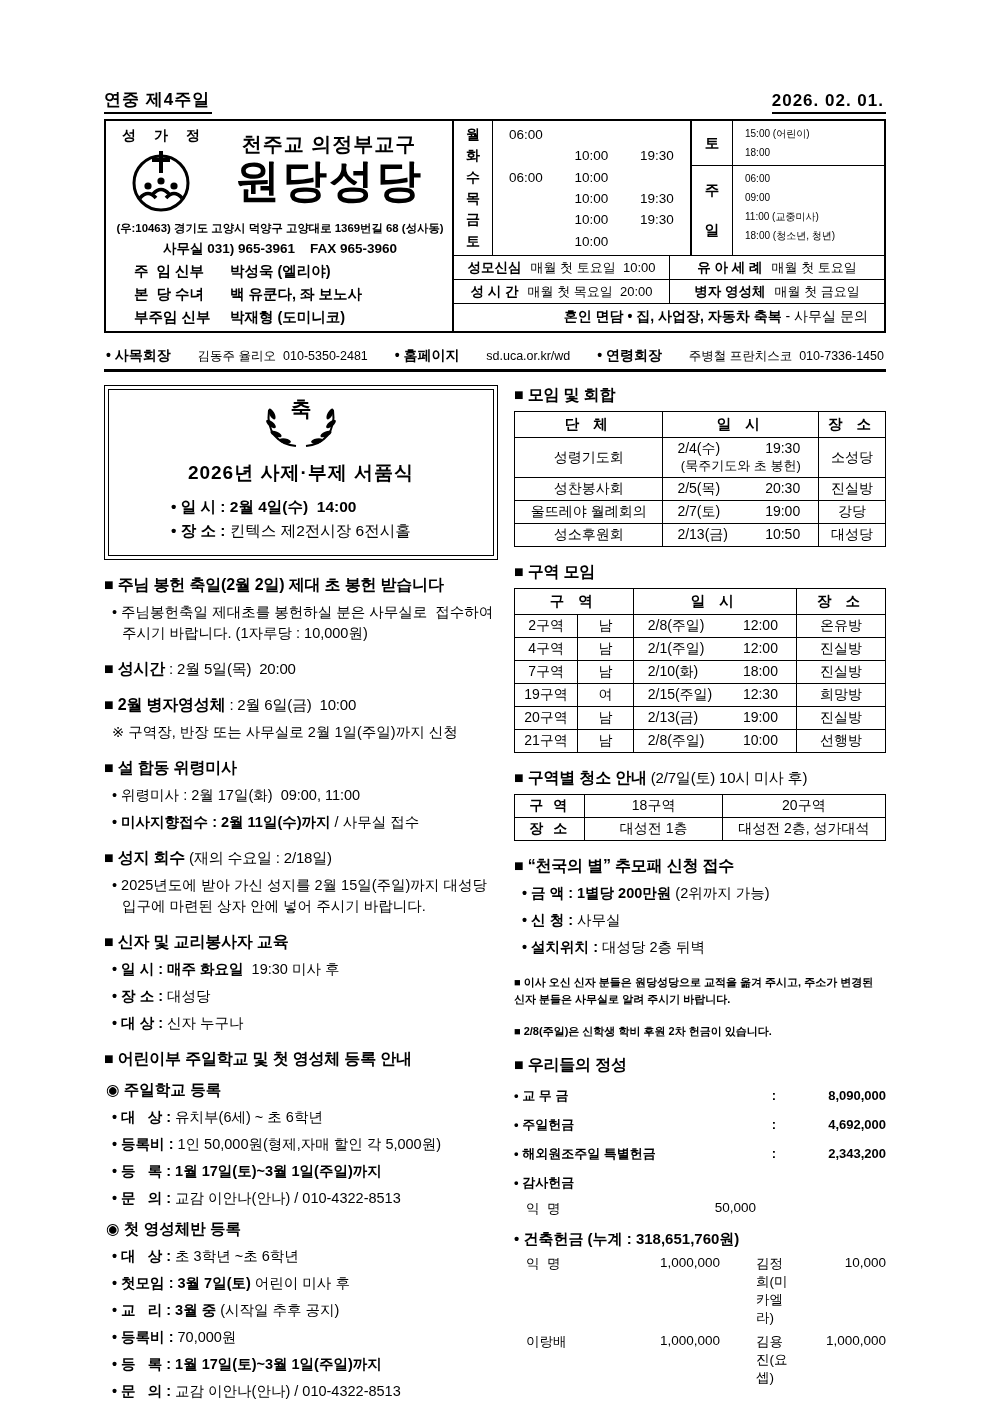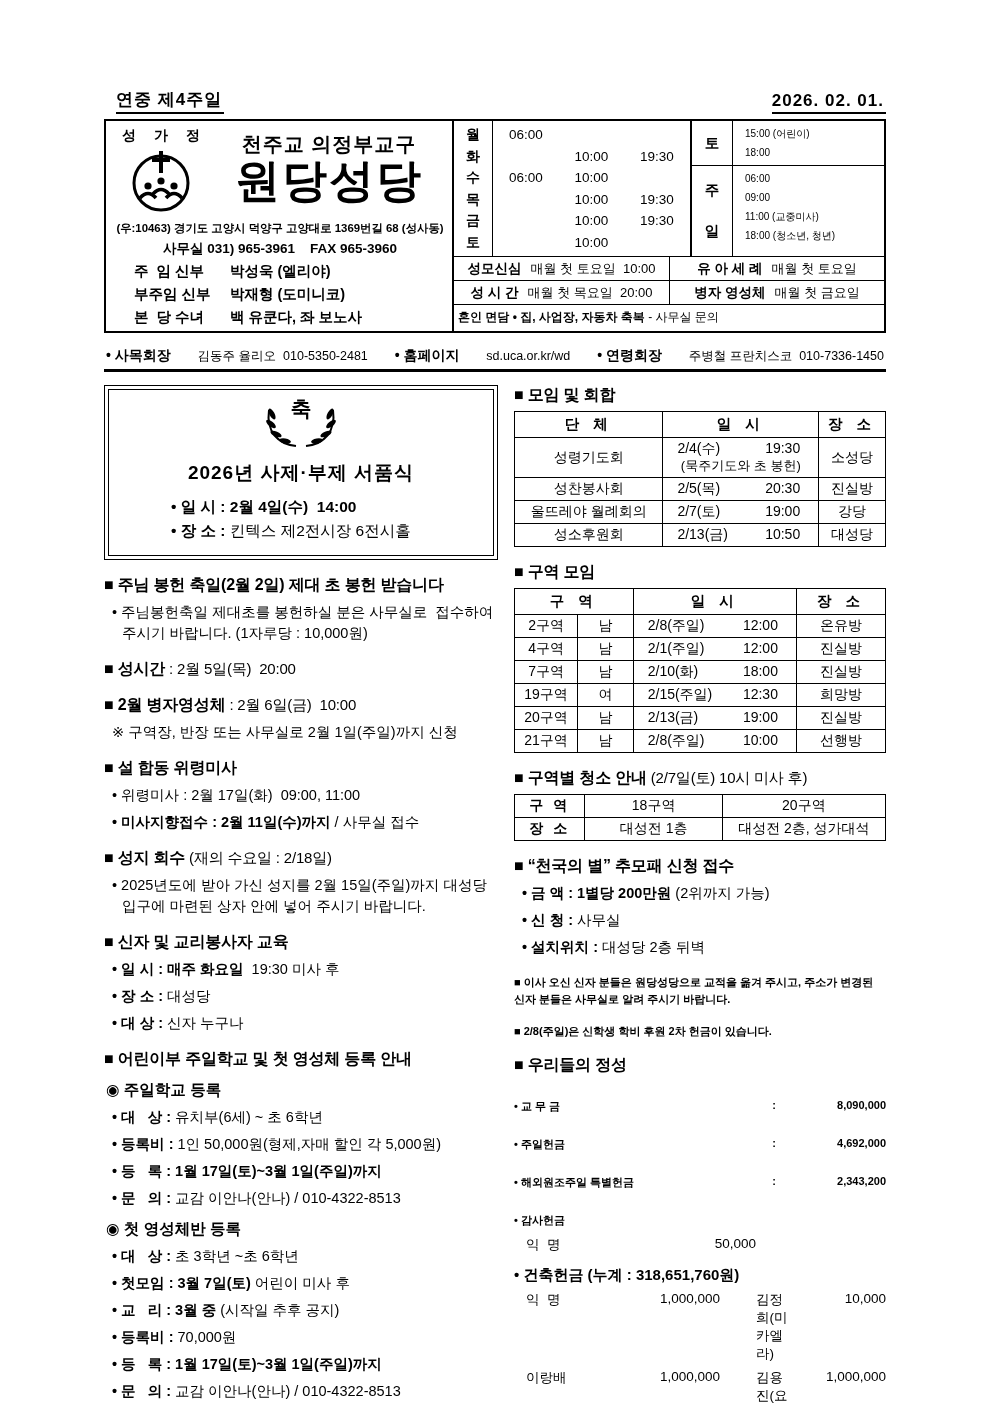--- a/index.html
+++ b/index.html
@@ -3,21 +3,21 @@
 <meta charset="utf-8">
 <style>
   html,body { margin:0; padding:0; background:#9a9a9a; }
   .sheet { width:992px; height:1403px; background:#ffffff; position:relative; margin:0 auto;
            font-family:"Liberation Sans","DejaVu Sans",sans-serif; color:#000; overflow:hidden; }
   .content { position:absolute; left:104px; top:88px; width:782px; }
   .pre { white-space:pre-wrap; }
 
   
   .masthead { display:flex; justify-content:space-between; align-items:flex-end; }
-  .masthead .u { font-weight:700; font-size:17px; border-bottom:2px solid #000; padding:0 2px 1px 0; letter-spacing:1px;margin-left:12px; }
+  .masthead .u { font-weight:700; font-size:17px; border-bottom:2px solid #000; padding:0 2px 1px 0; letter-spacing:1px; }
 
   
   .hbox { border:2px solid #000; display:flex; margin-top:5px; }
   .hleft { width:346px; padding:6px 4px 4px 6px; box-sizing:border-box; }
   .hl-top { display:flex; }
   .logo { width:98px; text-align:center; }
   .logo-label { font-weight:700; font-size:14px; letter-spacing:7px; padding-left:7px; }
   .titles { flex:1; text-align:center; }
   .diocese { font-size:20px; font-weight:800; margin-top:4px; letter-spacing:1px; }
   .cname { font-size:45px; font-weight:900; letter-spacing:2px; line-height:1.02; }
@@ -40,21 +40,21 @@
   .we-day { width:40px; border-right:1.6px solid #000; display:flex; flex-direction:column; align-items:center; justify-content:space-around; font-weight:700; font-size:14.5px; padding:4px 0; }
   .we-times { flex:1; padding:3px 0 3px 12px; font-size:10px; }
   .we-times div { height:19px; line-height:19px; }
   .we-grp2 { flex:1; }
   .devotions { border-top:1.6px solid #000; display:flex; }
   .dev-half { width:50%; box-sizing:border-box; }
   .dev-half + .dev-half { border-left:1.6px solid #000; }
   .dev-row { display:flex; height:23px; align-items:center; justify-content:center; gap:9px; font-size:13px; }
   .dev-row:first-child { border-bottom:1.2px solid #000; }
   .dev-row .dl { font-weight:700; font-size:13.5px; }
-  .sch-footer { border-top:1.6px solid #000; text-align:left; padding:4px 4px 5px; font-size:12px; }
+  .sch-footer { border-top:1.6px solid #000; text-align:right; padding:4px 16px 5px; font-size:14px; }
   .sch-footer .b { font-weight:700; }
 
   
   .contacts { display:flex; justify-content:space-between; align-items:baseline; margin-top:14px; padding:0 2px; }
   .contacts .cl { font-weight:800; font-size:14px; }
   .contacts .cv { font-size:12.5px; }
   .rule { border-top:3px solid #000; margin-top:4px; }
 
   
   .main { display:flex; margin-top:13px; }
@@ -77,21 +77,21 @@
   .hang { padding-left:10px; text-indent:-10px; }
   .subh { font-size:15.5px; font-weight:800; margin:10px 0 0 2px; }
 
   
   table { border-collapse:collapse; width:100%; margin-top:5px; }
   td,th { border:1.6px solid #000; font-size:14px; padding:2px 4px; text-align:center; }
   th { font-weight:700; font-size:14.5px; letter-spacing:5px; padding:3px 4px; }
   .cell-when { display:flex; justify-content:space-between; padding:0 14px 0 10px; }
   .cell-sub { font-size:13px; margin-top:-1px; }
 
-  .off-row { display:flex; font-weight:700; font-size:11px; margin-top:23px; align-items:flex-start; }
+  .off-row { display:flex; font-weight:700; font-size:13px; margin-top:11px; align-items:center; }
   .off-name { flex:1; }
   .off-colon { width:24px; text-align:center; }
   .off-amt { width:100px; text-align:right; }
   .thanks-row { display:flex; font-size:13.5px; margin:8px 0 0 12px; }
   .thanks-row .tn { width:130px; }
   .thanks-row .ta { width:100px; text-align:right; }
   .bld-title { font-weight:700; font-size:15px; margin-top:12px; }
   .bld-row { display:grid; grid-template-columns:86px 108px 10px 1fr 92px; font-size:13.5px; margin:6px 0 0 12px; }
   .bld-row .ra { text-align:right; }
   .notice { font-size:11px; font-weight:800; line-height:1.5; margin-top:16px; }
@@ -126,26 +126,26 @@
             <div class="cname">원당성당</div>
           </div>
         </div>
         <div class="addr">(우:10463) 경기도 고양시 덕양구 고양대로 1369번길 68 (성사동)</div>
         <div class="office pre">사무실 031) 965-3961    FAX 965-3960</div>
         <div class="staffline">
           <span class="role pre">주  임 신부</span>
           <span>박성욱 (엘리야)</span>
         </div>
         <div class="staffline">
+          <span class="role pre">본  당 수녀</span>
+          <span>백 유쿤다, 좌 보노사</span>
+        </div>
+        <div class="staffline">
           <span class="role pre">부주임 신부</span>
           <span>박재형 (도미니코)</span>
-        </div>
-        <div class="staffline">
-          <span class="role pre">본  당 수녀</span>
-          <span>백 유쿤다, 좌 보노사</span>
         </div>
       </div>
 
       <div class="hright">
         <div class="sch-top">
           <div class="sch-wk">
             <div class="wk-days">
               <div>월</div>
               <div>화</div>
               <div>수</div>

